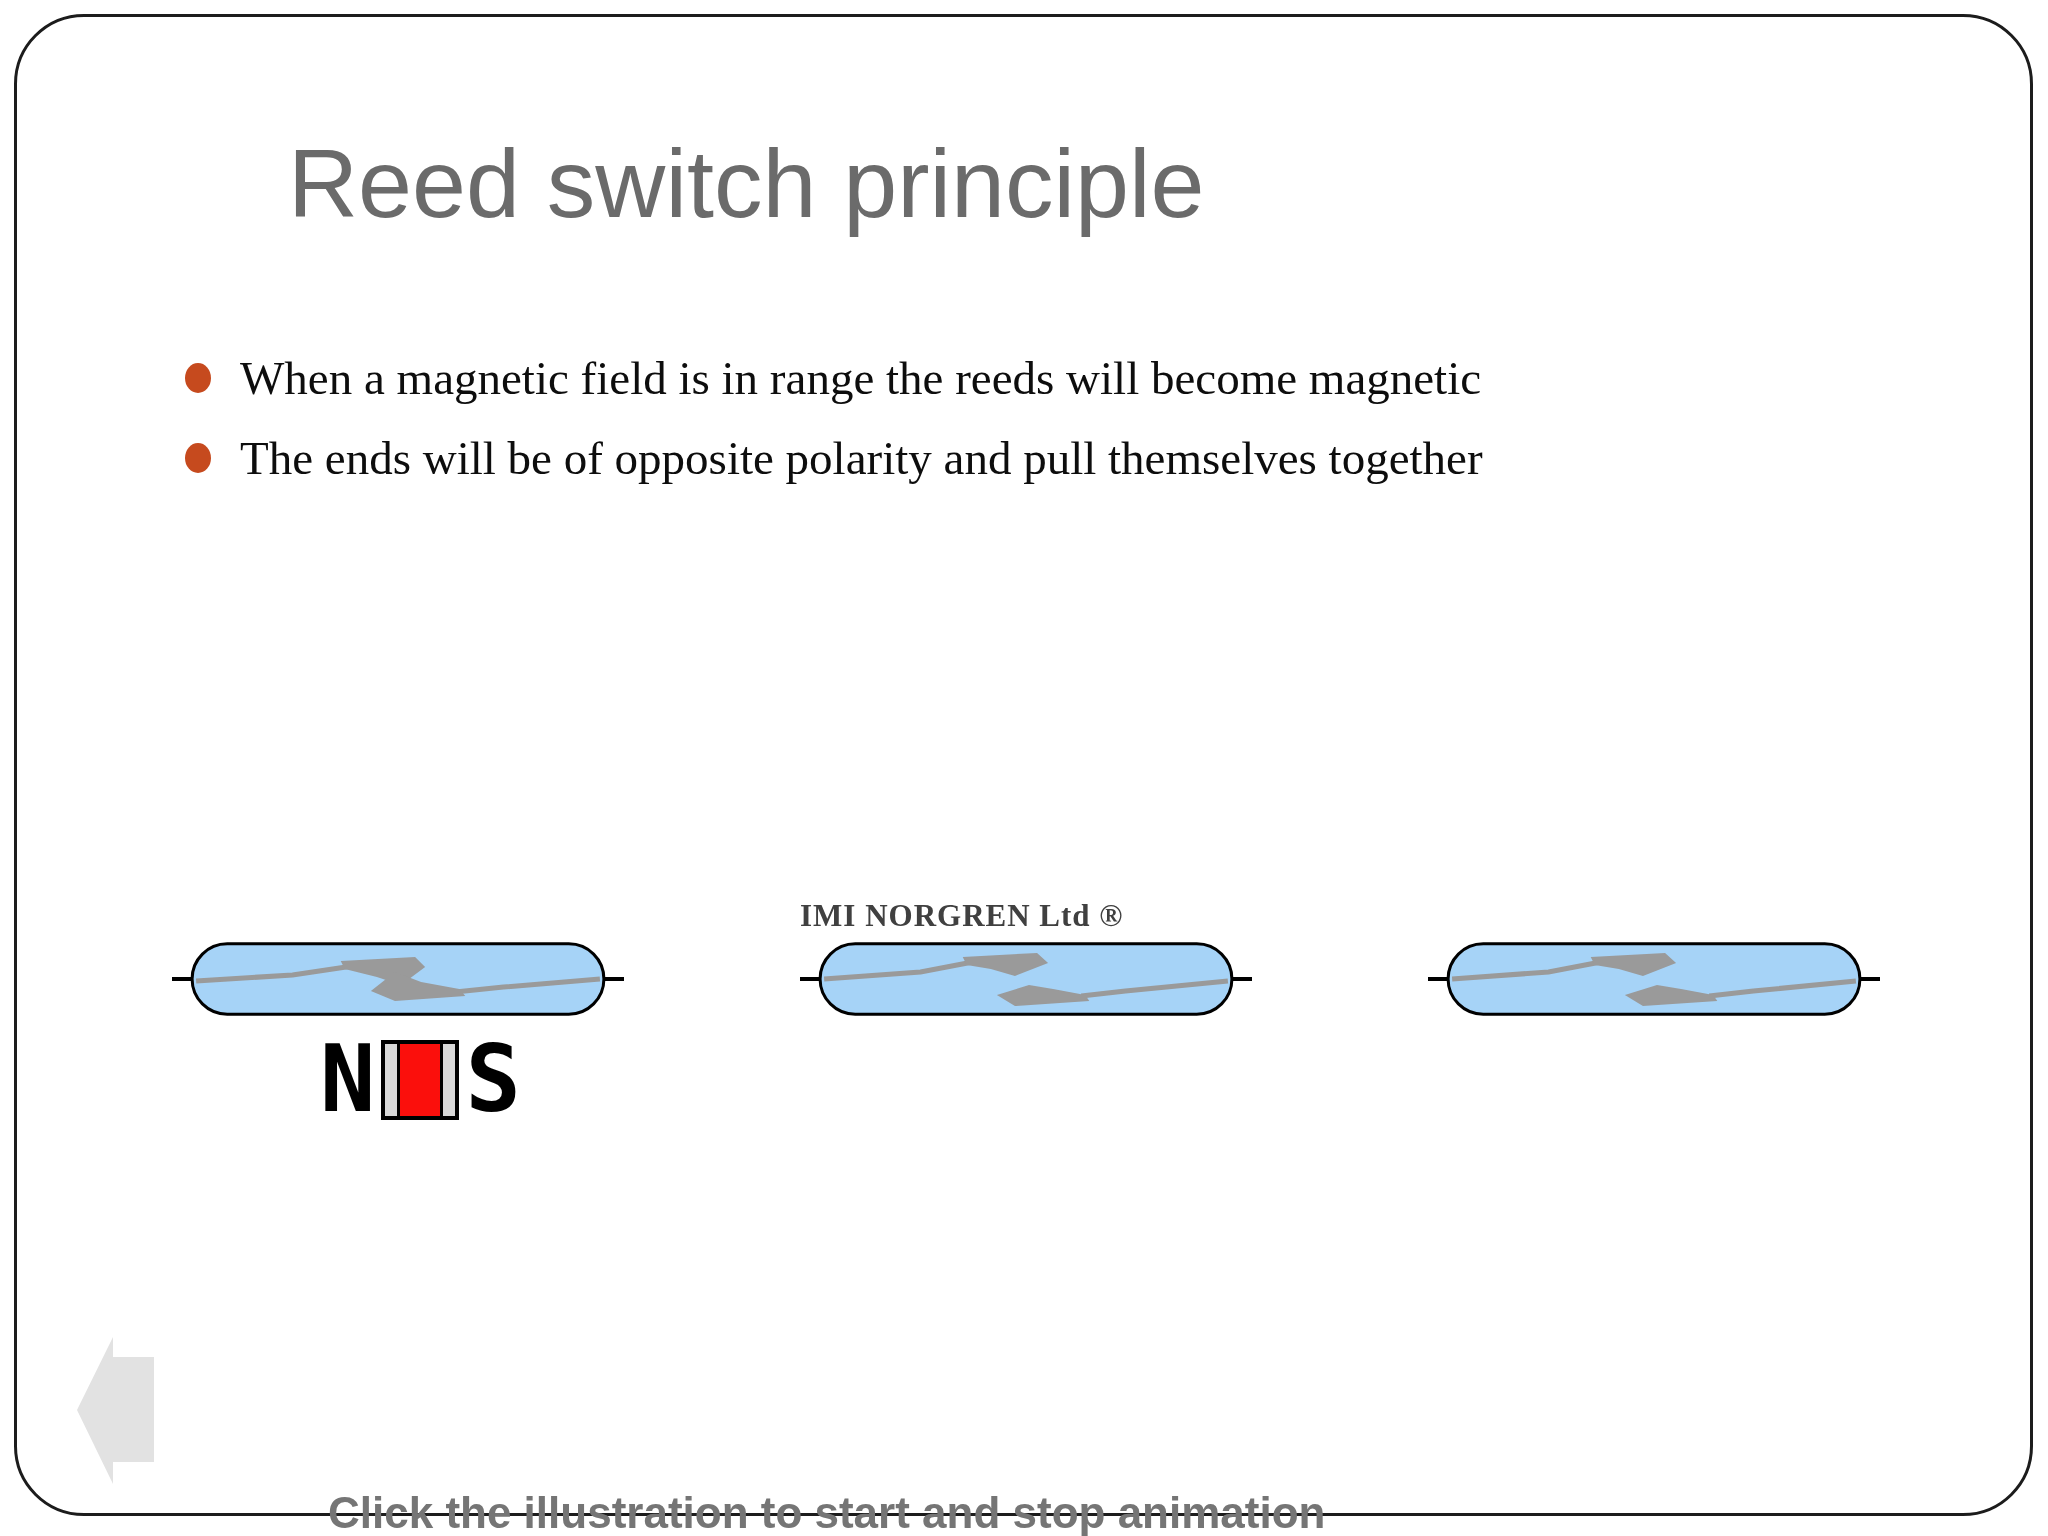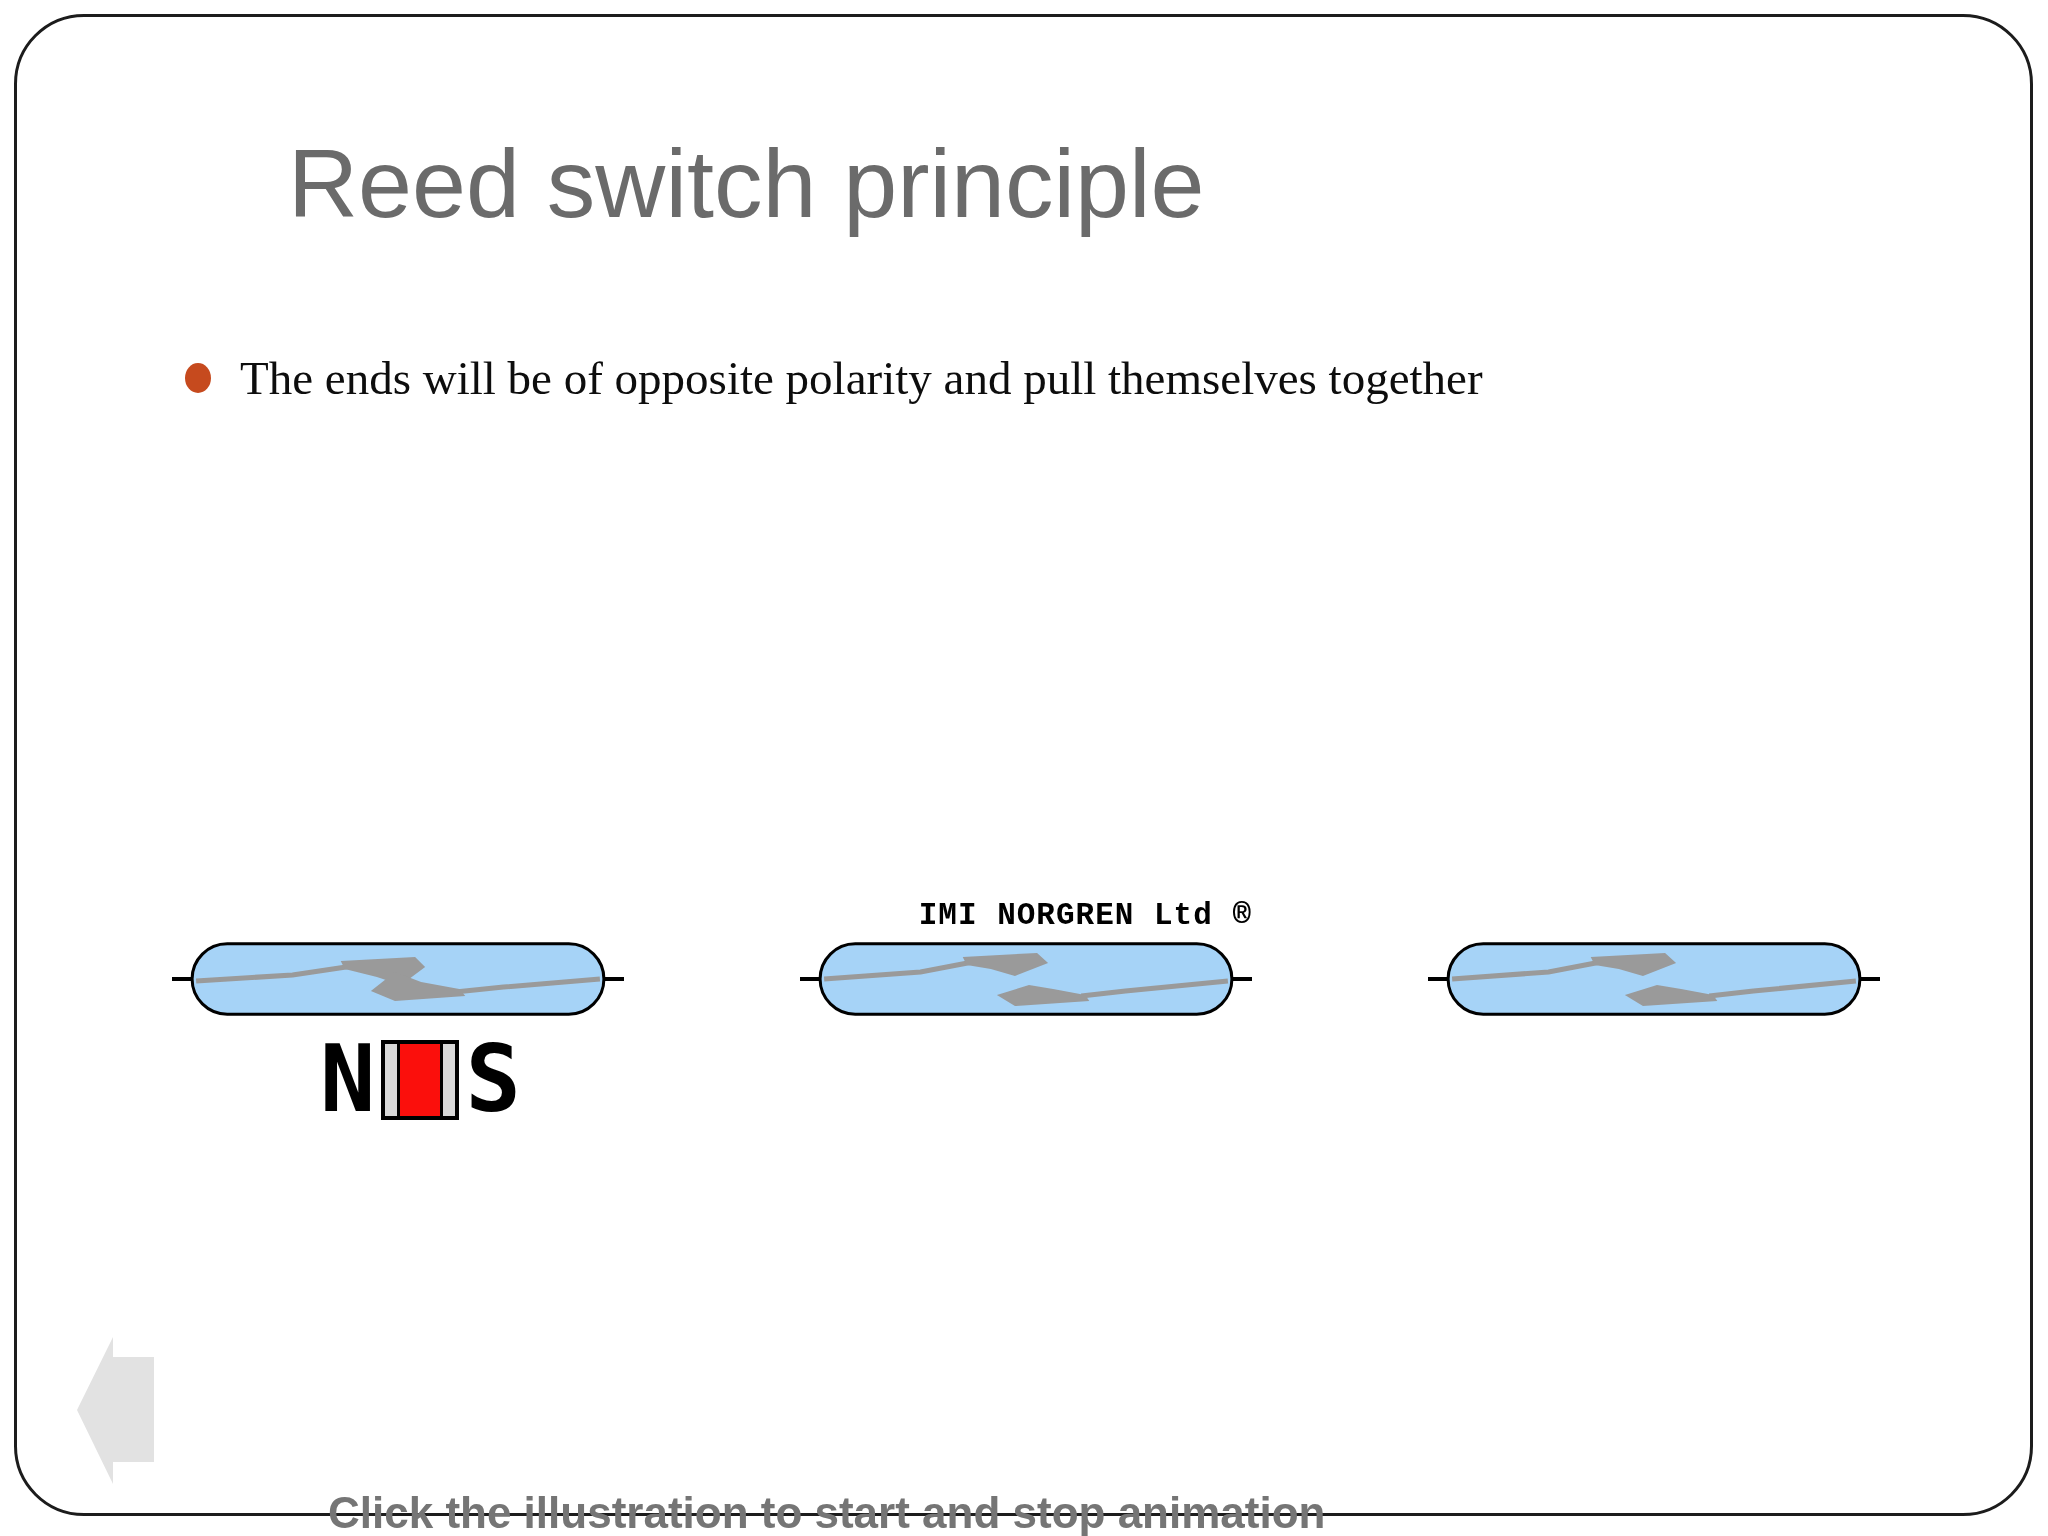--- a/index.html
+++ b/index.html
@@ -54,26 +54,26 @@
   .illustration{
     position:absolute;
     width:452px;height:82px;
     cursor:pointer;
   }
   .illustration svg{display:block;width:100%;height:100%;}
   .brand-label{
     position:absolute;
     left:800px;top:898px;
     width:452px;
-    text-align:right;
-    font-family:Liberation Mono, monospace;
+    text-align:left;
+    font-family:Liberation Serif, serif;
     font-weight:700;
     font-size:31px;
     letter-spacing:1px;
-    color:#000000;
+    color:#404040;
     white-space:nowrap;
   }
   .magnet{
     position:absolute;
     left:320px;top:1040px;
     display:flex;
     align-items:center;
     gap:6px;
   }
   .magnet-letter{
@@ -116,20 +116,24 @@
 </head>
 <body>
 
 <div class="canvas">
 
   <div class="slide-frame"></div>
 
   <div class="page-title">Reed switch principle</div>
 
   <ul class="bullet-list">
+    <li class="bullet-item">
+      <span class="bullet-dot"></span>
+      <span class="bullet-text">When a magnetic field is in range the reeds will become magnetic</span>
+    </li>
     <li class="bullet-item">
       <span class="bullet-dot"></span>
       <span class="bullet-text">The ends will be of opposite polarity and pull themselves together</span>
     </li>
   </ul>
 
   <div class="brand-label">IMI NORGREN Ltd ®</div>
 
   <div class="illustration" style="left:172px;top:938px;">
     <svg viewBox="0 0 450 80" xmlns="http://www.w3.org/2000/svg">

